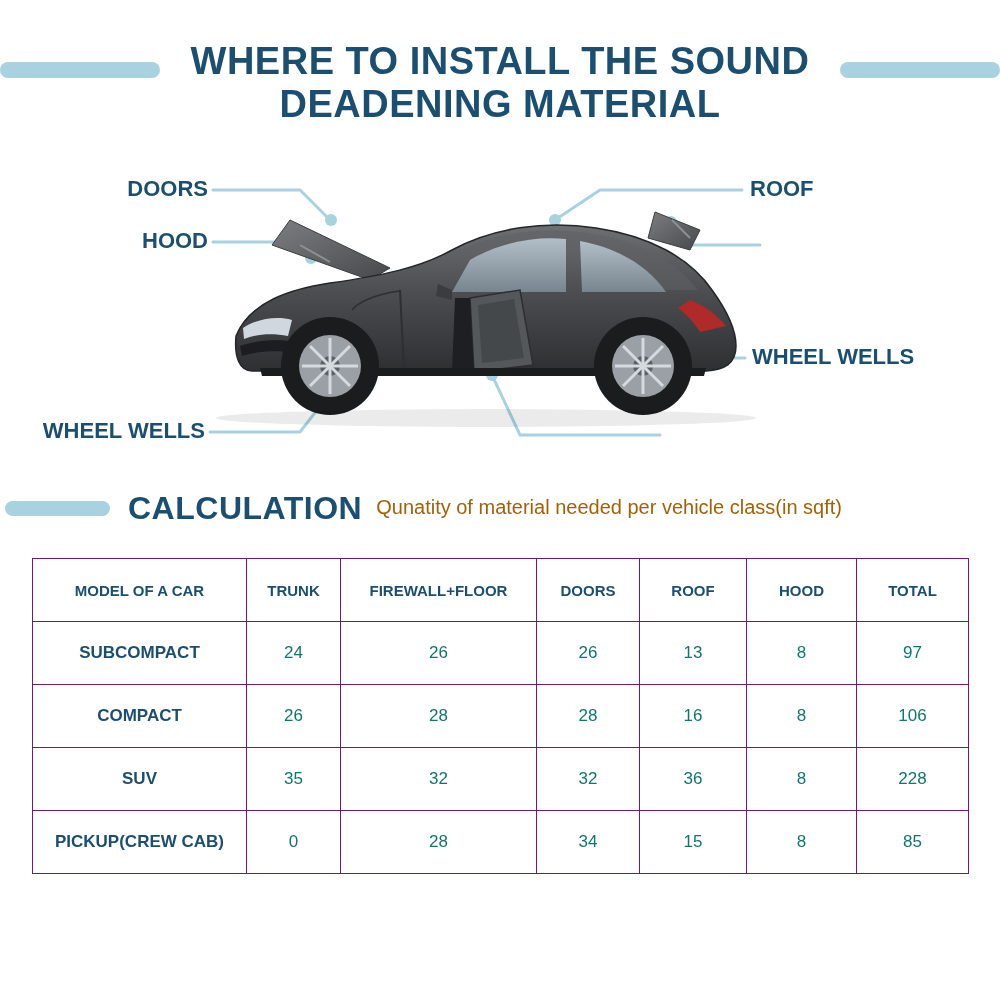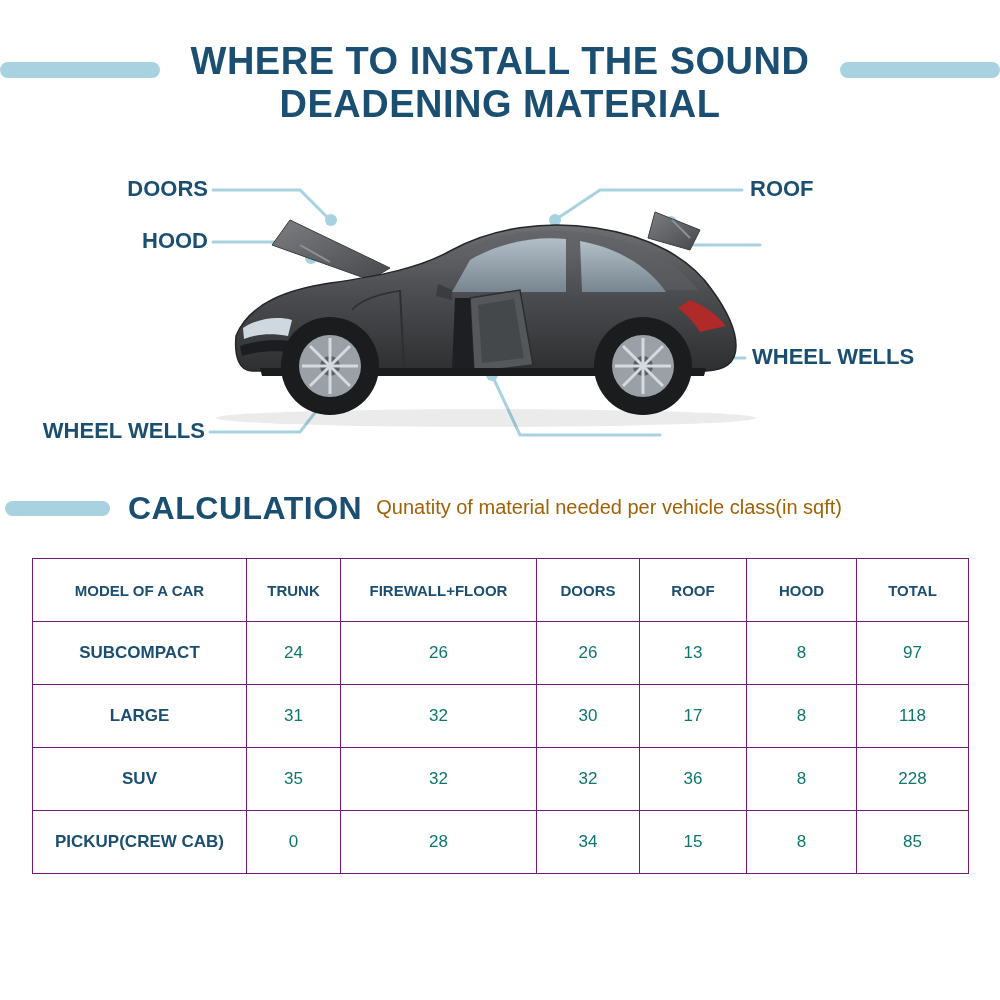--- a/index.html
+++ b/index.html
@@ -261,27 +261,27 @@
         <tr>
           <td class="model">SUBCOMPACT</td>
           <td class="num">24</td>
           <td class="num">26</td>
           <td class="num">26</td>
           <td class="num">13</td>
           <td class="num">8</td>
           <td class="num">97</td>
         </tr>
         <tr>
-          <td class="model">LARGE</td>
-          <td class="num">31</td>
-          <td class="num">32</td>
-          <td class="num">30</td>
-          <td class="num">17</td>
+          <td class="model">COMPACT</td>
+          <td class="num">26</td>
+          <td class="num">28</td>
+          <td class="num">28</td>
+          <td class="num">16</td>
           <td class="num">8</td>
-          <td class="num">118</td>
+          <td class="num">106</td>
         </tr>
         <tr>
           <td class="model">SUV</td>
           <td class="num">35</td>
           <td class="num">32</td>
           <td class="num">32</td>
           <td class="num">36</td>
           <td class="num">8</td>
           <td class="num">228</td>
         </tr>

